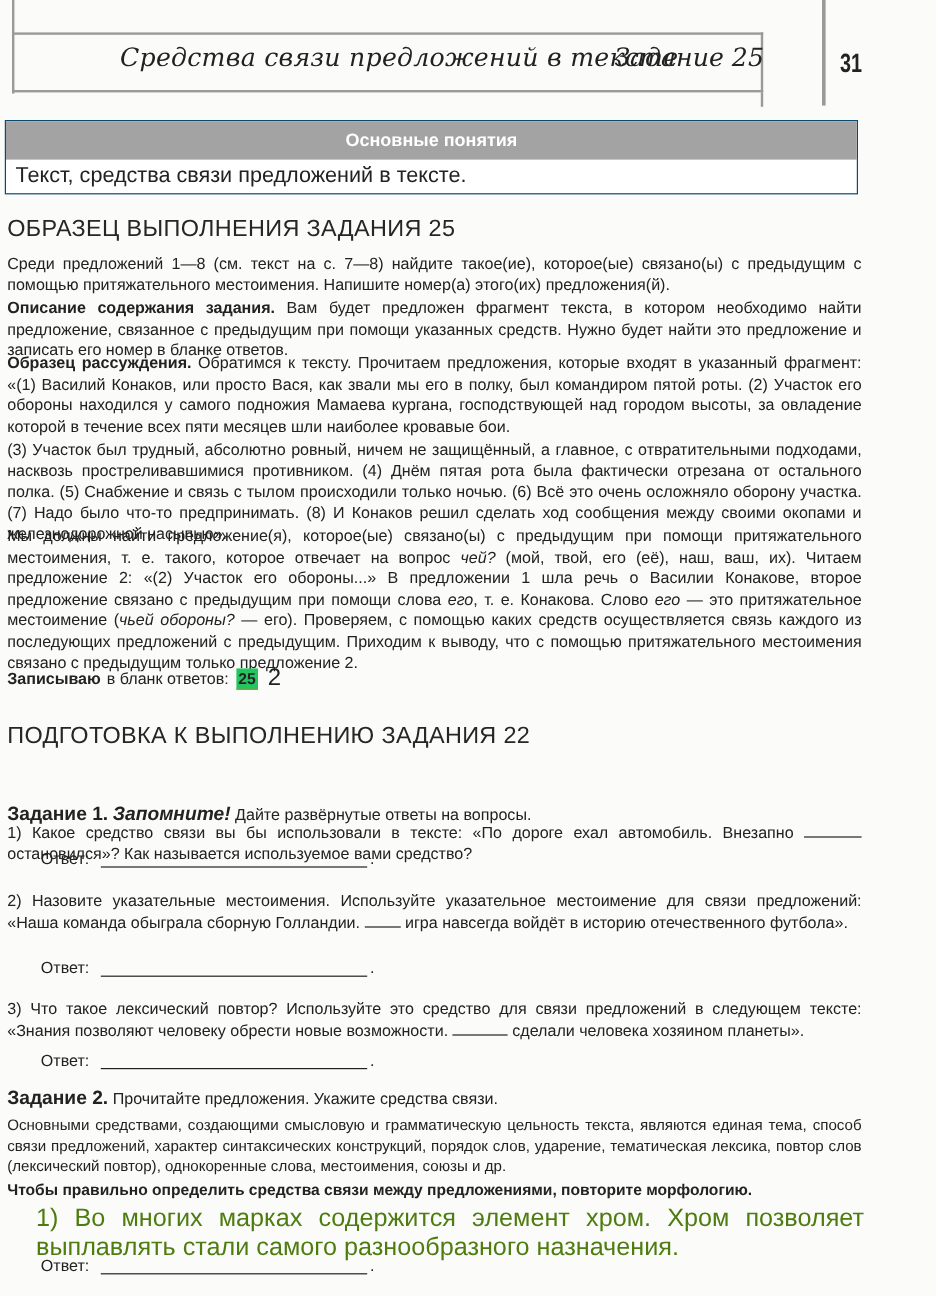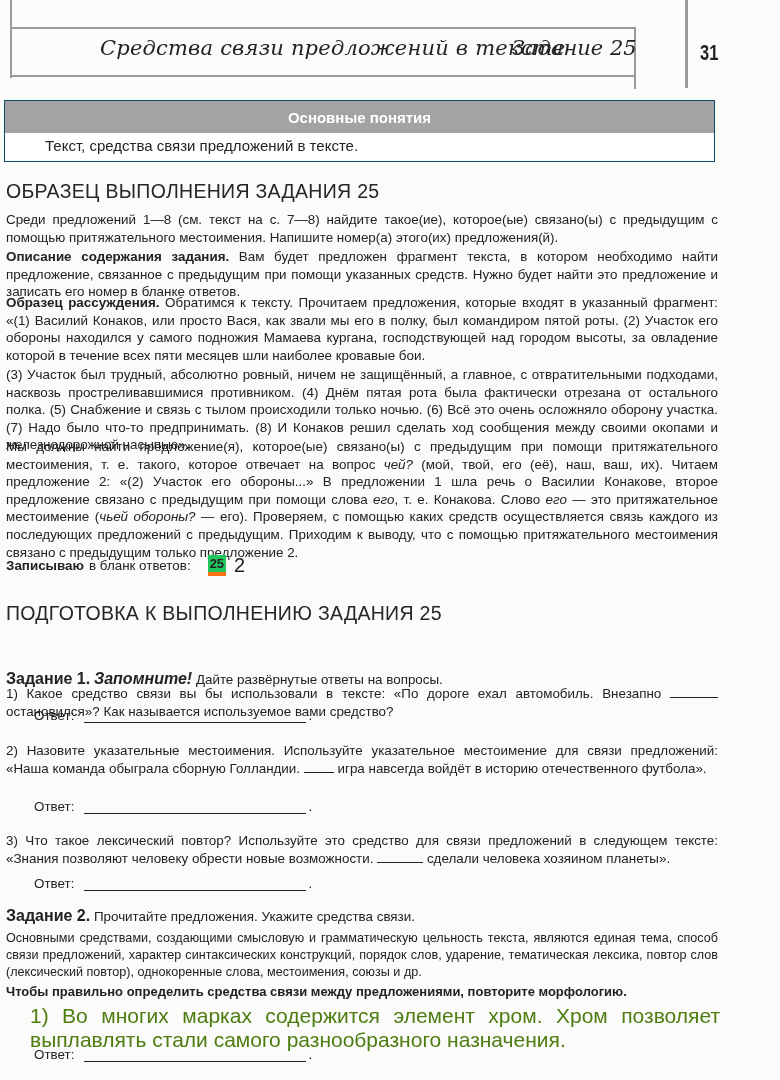--- a/index.html
+++ b/index.html
@@ -38,33 +38,33 @@
 
   
   .concepts {
     position: absolute; left: 4px; top: 100px; width: 711px; height: 62px;
     border: 1px solid #0c4a6e; box-sizing: border-box; background: #fff;
   }
   .concepts-head {
     height: 32px; background: #a3a3a3; color: #fff; text-align: center;
     font-weight: bold; font-size: 15px; line-height: 33px;
   }
-  .concepts-body { font-size: 15px; line-height: 26px; padding-left: 8px; color: #222; margin-left: 32px; }
+  .concepts-body { font-size: 18px; line-height: 26px; padding-left: 8px; color: #222; }
 
   
   .blk { position: absolute; left: 6px; width: 712px; font-size: 13.4px; line-height: 17.6px; text-align: justify; color: #222; }
   .h1 {
     position: absolute; left: 6px; font-weight: normal; font-size: 19.5px; letter-spacing: 0.3px; color: #262626;
   }
   b { font-weight: bold; }
   i { font-style: italic; }
   .answer-row { position: absolute; left: 6px; top: 554px; font-size: 13.4px; color: #222; display: flex; align-items: center; }
   .ans-box {
-    display: inline-block; background: #22c55e; font-weight: bold; padding: 1px 2px; margin-left: 17px;
-    border-bottom: 4px solid #f97316; font-size: 13px;
+    display: inline-block; background: #22c55e; font-weight: bold; padding: 1px 2px; margin-left: 6px;
+    border-bottom: 1px solid #f97316; font-size: 13px;
   }
   .ans-val { font-size: 20px; margin-left: 8px; font-family: "Liberation Sans", sans-serif; }
 
   .task-head { position: absolute; left: 6px; font-size: 13.4px; color: #222; }
   .task-head .tlabel { font-weight: bold; font-size: 16px; }
   .task-head .tlabel2 { font-weight: bold; font-style: italic; font-size: 16px; }
 
   .otvet { position: absolute; left: 34px; font-size: 13.4px; color: #222; display: flex; align-items: flex-end; }
   .otvet .line { display: inline-block; width: 222px; border-bottom: 1.5px solid #222; margin-left: 10px; height: 12px; }
   .otvet .dot { margin-left: 2px; }
@@ -110,21 +110,21 @@
     <span>Мы должны найти предложение(я), которое(ые) связано(ы) с предыдущим при помощи притяжательного местоимения, т. е. такого, которое отвечает на вопрос </span><i>чей?</i><span> (мой, твой, его (её), наш, ваш, их). Читаем предложение 2: «(2) Участок его обороны...» В предложении 1 шла речь о Василии Конакове, второе предложение связано с предыдущим при помощи слова </span><i>его</i><span>, т. е. Конакова. Слово </span><i>его</i><span> — это притяжательное местоимение (</span><i>чьей обороны?</i><span> — его). Проверяем, с помощью каких средств осуществляется связь каждого из последующих предложений с предыдущим. Приходим к выводу, что с помощью притяжательного местоимения связано с предыдущим только предложение 2.</span>
   </div>
 
   <div class="answer-row">
     <b>Записываю</b>
     <span style="margin-left:5px;">в бланк ответов:</span>
     <span class="ans-box">25</span>
     <span class="ans-val">2</span>
   </div>
 
-  <div class="h1" style="top:602px;">ПОДГОТОВКА К ВЫПОЛНЕНИЮ ЗАДАНИЯ 25</div>
+  <div class="h1" style="top:602px;">ПОДГОТОВКА К ВЫПОЛНЕНИЮ ЗАДАНИЯ 22</div>
 
   <div class="task-head" style="top:670px;text-align:right;">
     <span class="tlabel">Задание 1.</span>
     <span class="tlabel2">Запомните!</span>
     <span>Дайте развёрнутые ответы на вопросы.</span>
   </div>
 
   <div class="blk" style="top:665px;margin-top:20px;">
     <span>1) Какое средство связи вы бы использовали в тексте: «По дороге ехал автомобиль. Внезапно</span>
     <span class="blank" style="width:48px;"></span>

